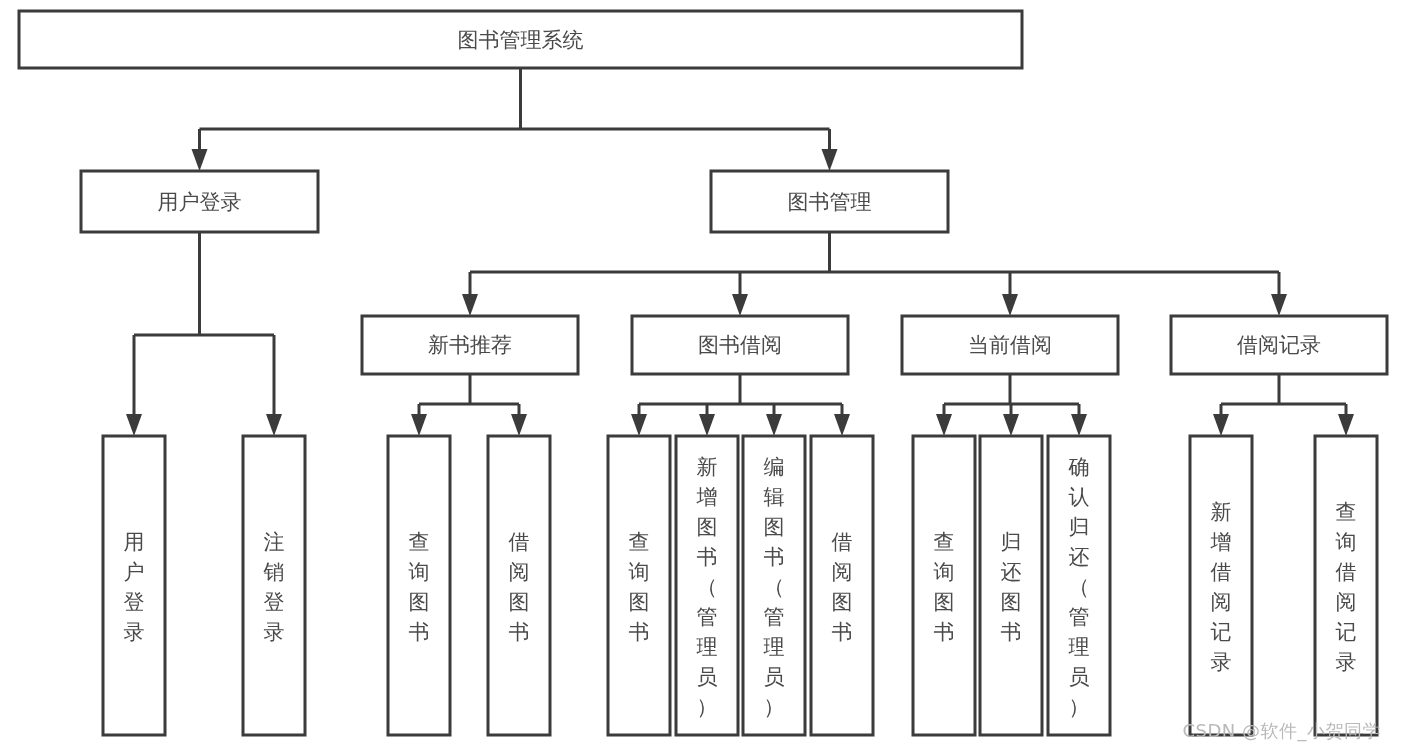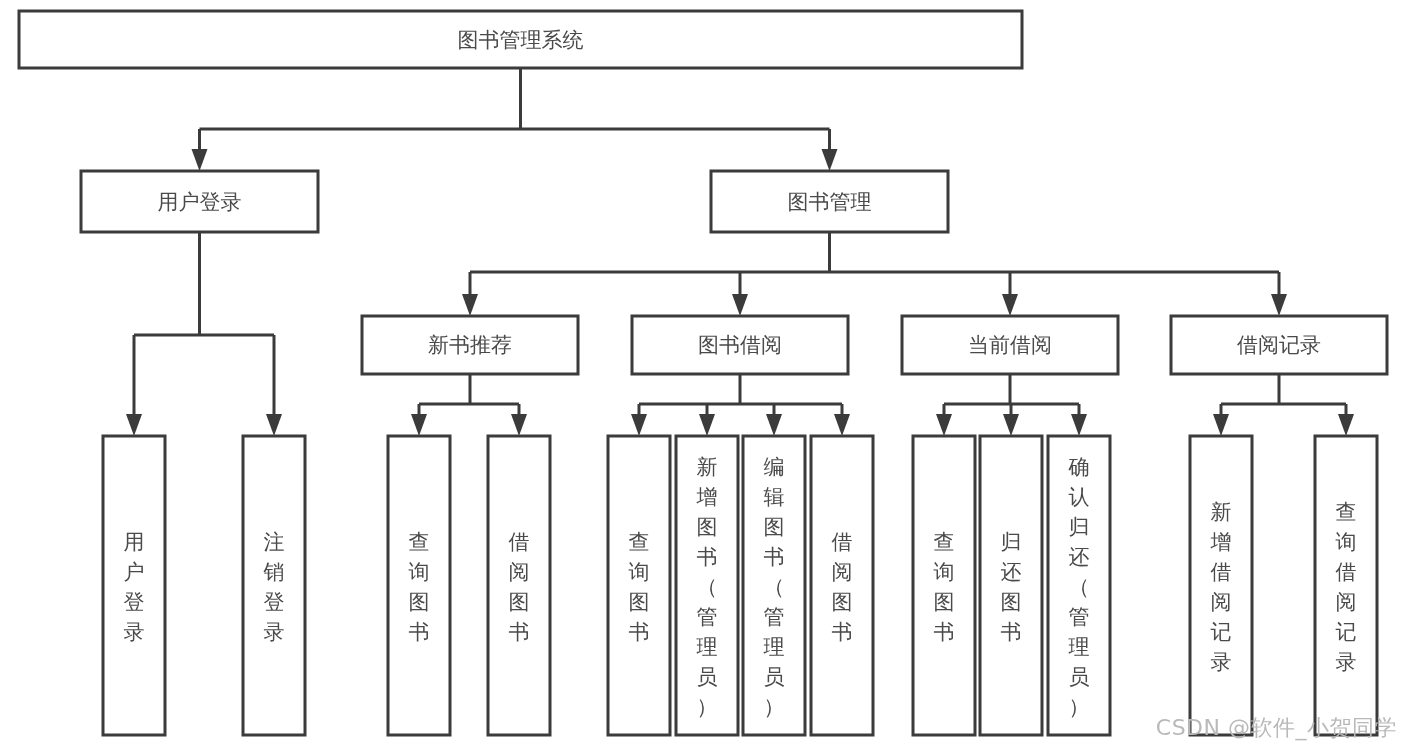--- a/index.html
+++ b/index.html
@@ -49,24 +49,24 @@
     dominant-baseline: middle;
   }
   .node-label-v {
     font-family: "DejaVu Sans", "Liberation Sans", sans-serif;
     font-size: 21px;
     fill: #4a4a4a;
     text-anchor: middle;
   }
   .watermark {
     position: absolute;
-    right: 8px;
+    right: 24px;
     bottom: 4px;
     font-family: "DejaVu Sans", "Liberation Sans", sans-serif;
-    font-size: 22px;
+    font-size: 18px;
     color: #b9b9b9;
     letter-spacing: 0.5px;
     white-space: nowrap;
     pointer-events: none;
   }
 </style>
 </head>
 <body>
 
 <div id="diagram-root">

